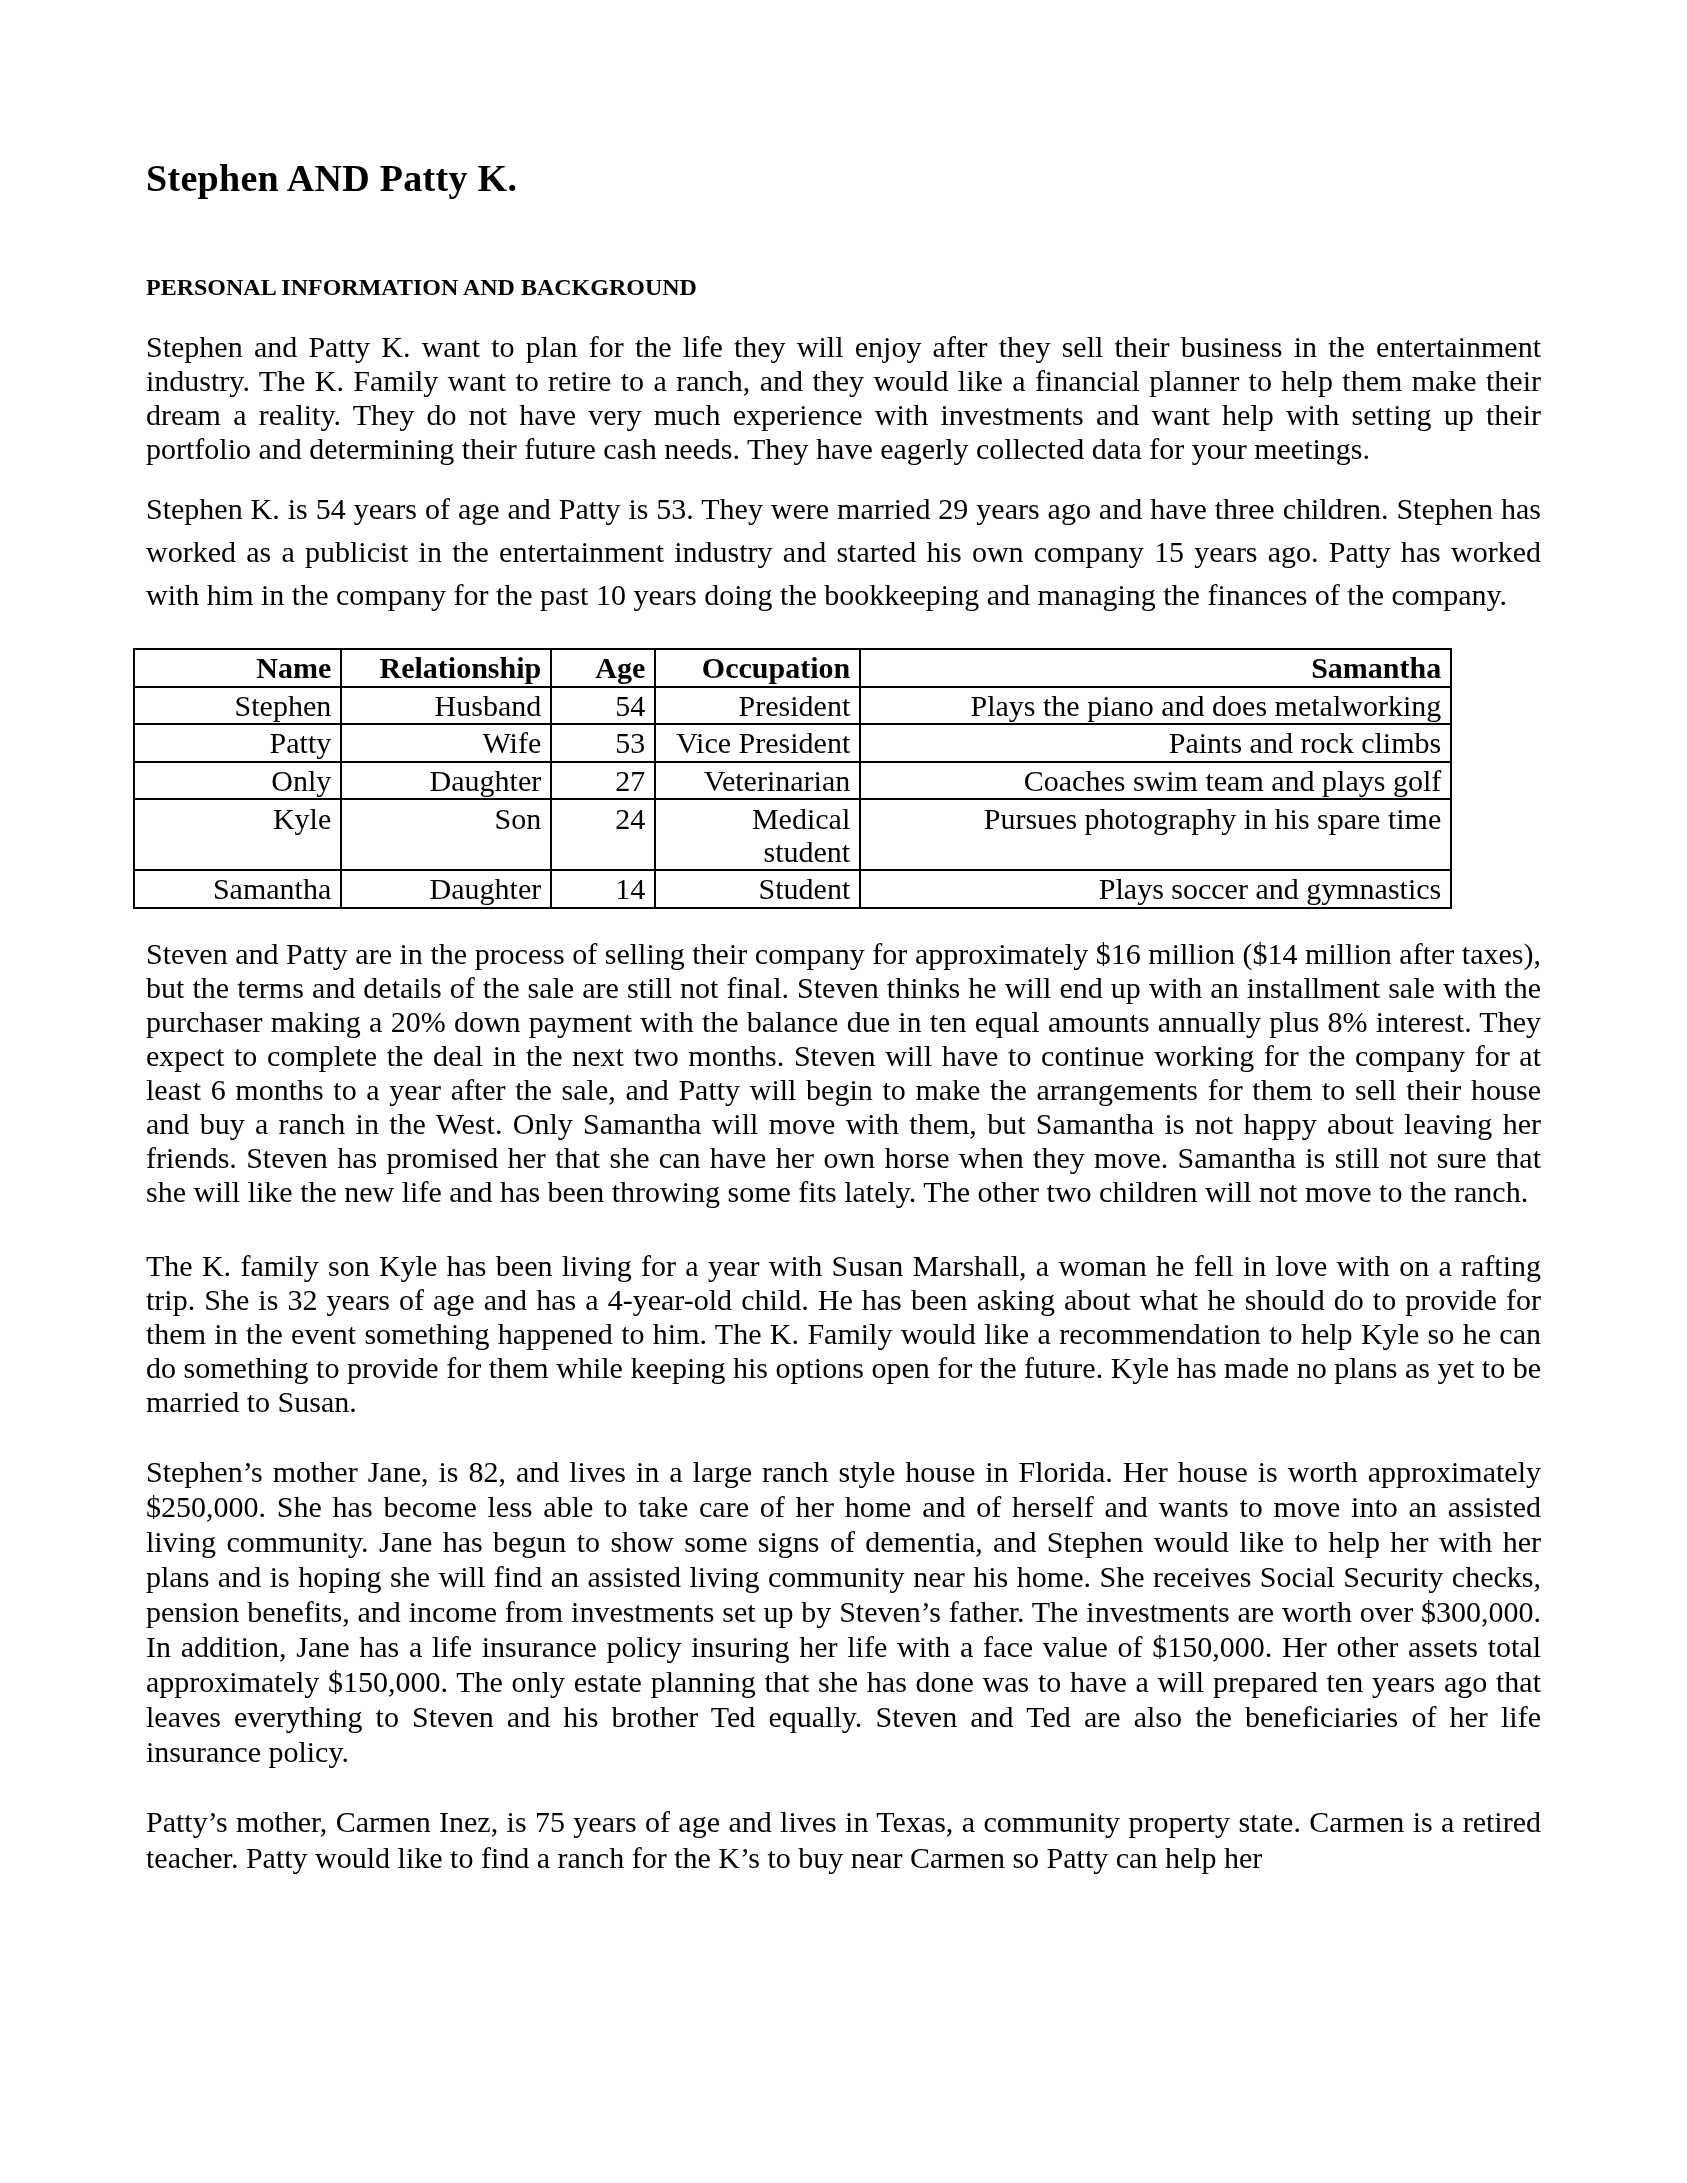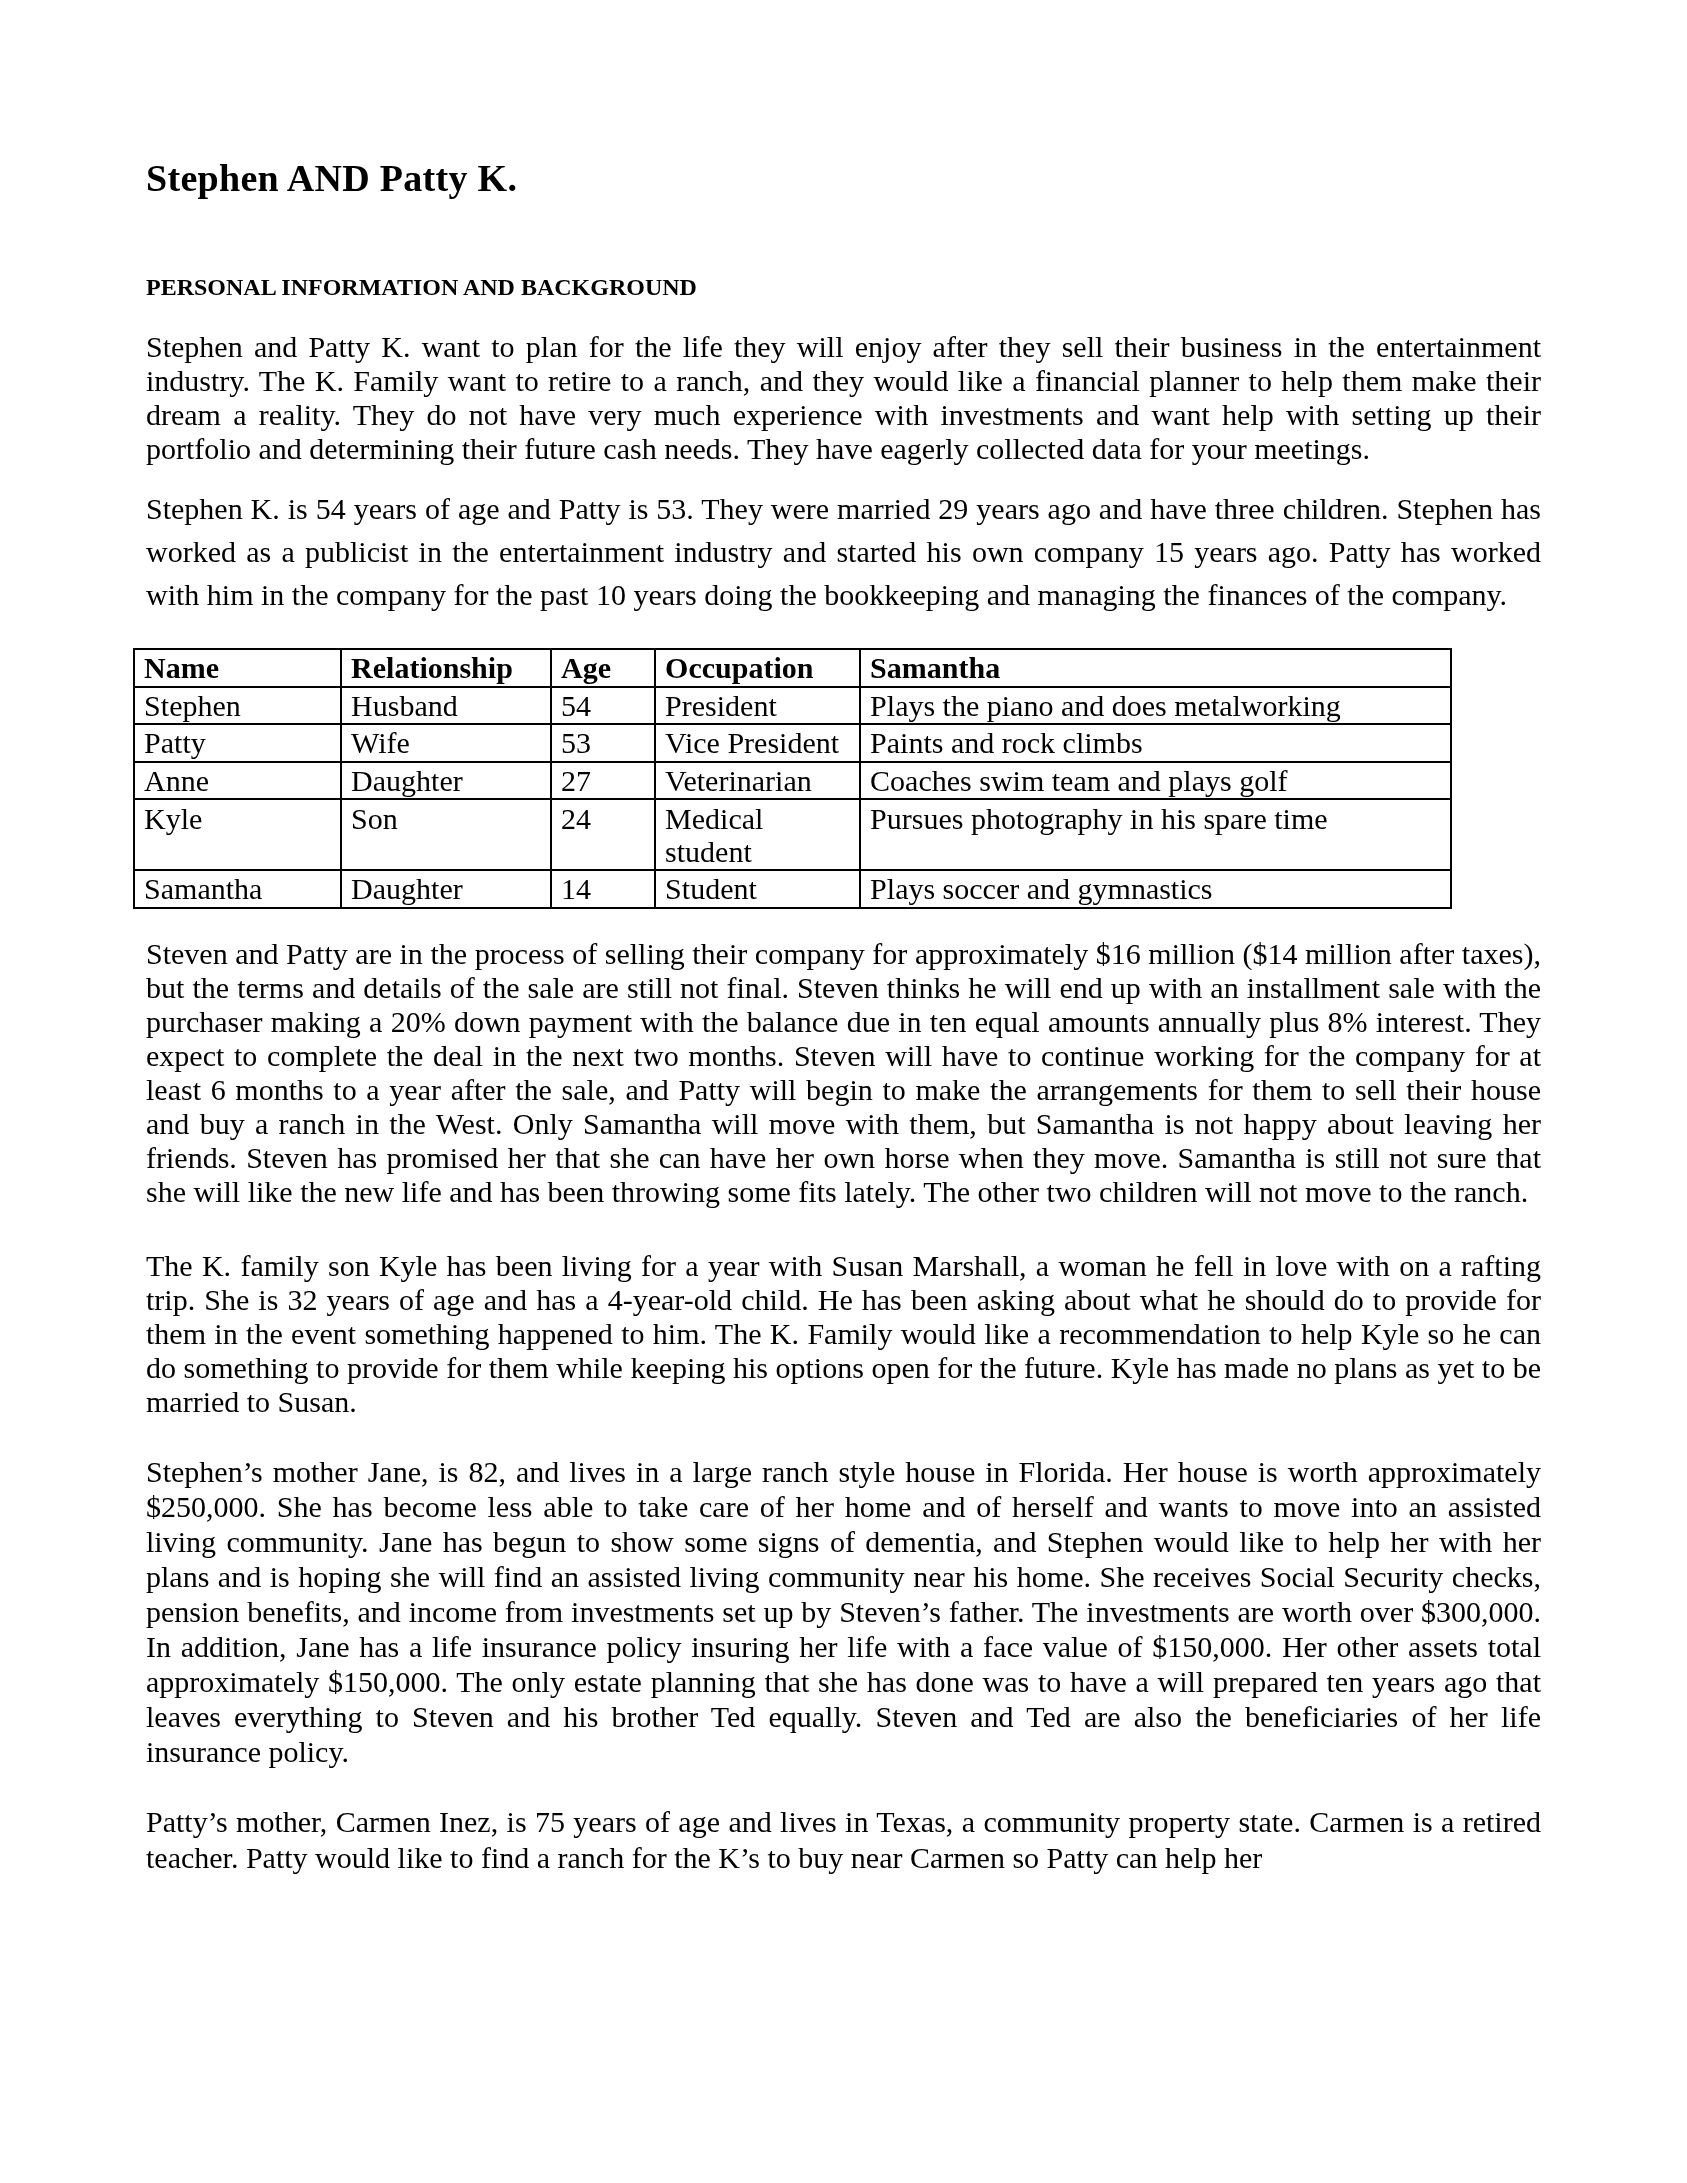--- a/index.html
+++ b/index.html
@@ -50,21 +50,21 @@
     border-collapse: collapse;
     table-layout: fixed;
     width: 1317px;
     font-size: 30px;
     line-height: 33px;
   }
   .family-table th,
   .family-table td {
     border: 2px solid #000000;
     padding: 1.3px 8.6px 1.3px 9.3px;
-    text-align: left;
+    text-align: right;
     vertical-align: top;
     overflow: hidden;
   }
   .family-table th {
     font-weight: bold;
   }
 </style>
 </head>
 <body>
 
@@ -104,21 +104,21 @@
         <td>Plays the piano and does metalworking</td>
       </tr>
       <tr>
         <td>Patty</td>
         <td>Wife</td>
         <td>53</td>
         <td>Vice President</td>
         <td>Paints and rock climbs</td>
       </tr>
       <tr>
-        <td>Anne</td>
+        <td>Only</td>
         <td>Daughter</td>
         <td>27</td>
         <td>Veterinarian</td>
         <td>Coaches swim team and plays golf</td>
       </tr>
       <tr>
         <td>Kyle</td>
         <td>Son</td>
         <td>24</td>
         <td>Medical student</td>

